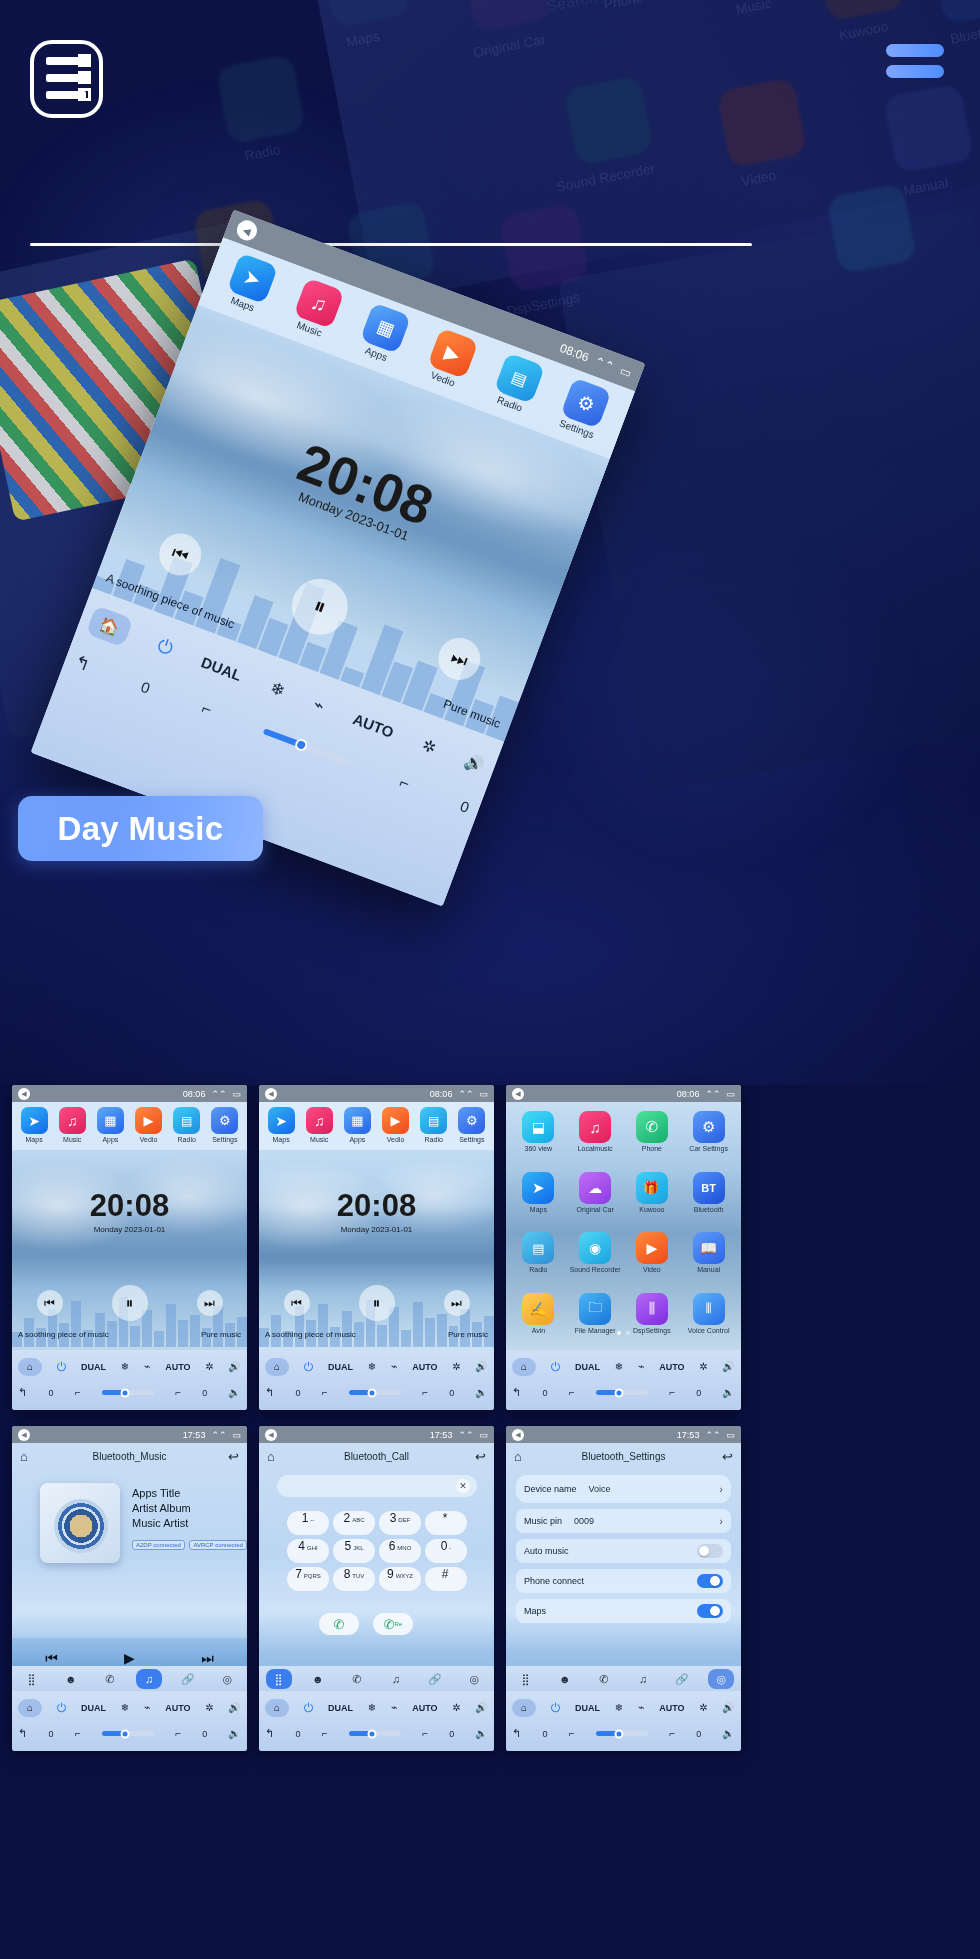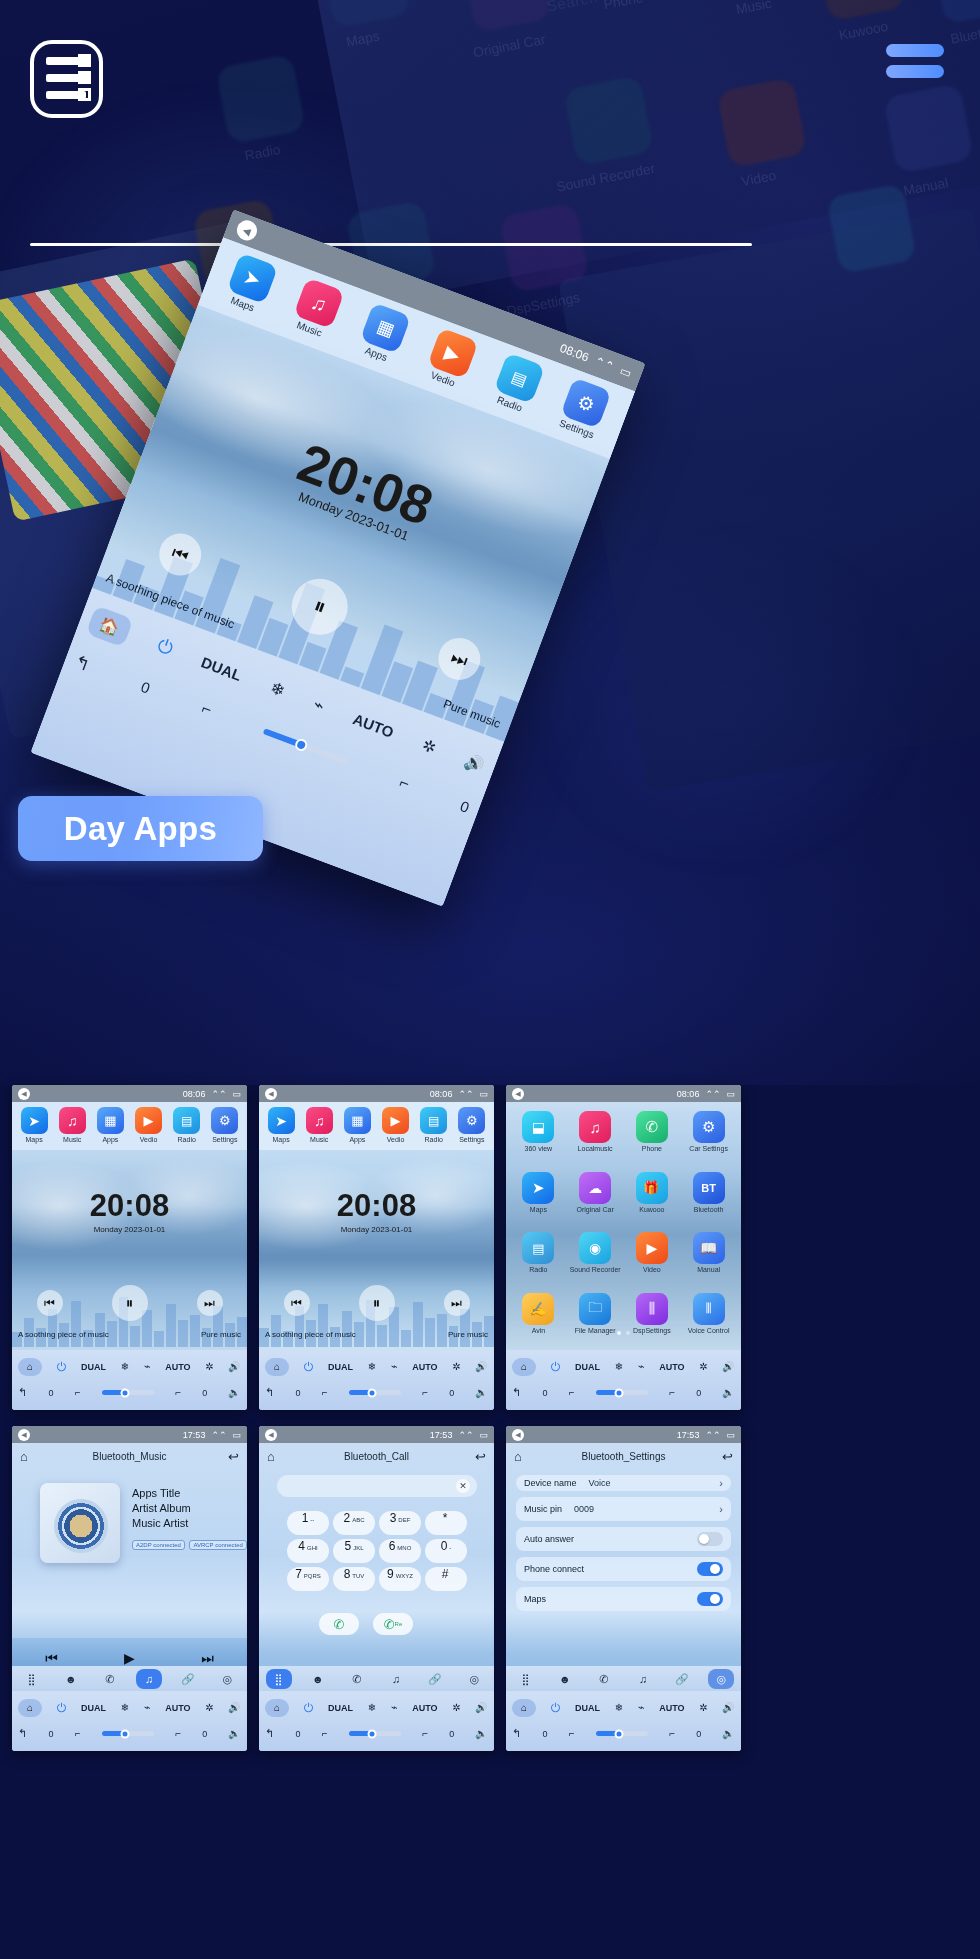--- a/index.html
+++ b/index.html
@@ -325,21 +325,21 @@
             <div class="fill" style="width:45%"></div>
               <div class="knob" style="left:45%;width:12px;height:12px;"></div>
           </div>
           <div class="clim-cell" style="font-size:16px;">⌐</div>
           <div class="clim-cell" style="font-size:15px;">0</div>
         </div>
       </div>
     </div>
   </div>
 
-  <div class="daymode">Day Apps</div>
+  <div class="daymode">Day Music</div>
 </div>
 
 <div class="thumbs">
 
   <div class="trow">
 
     <div class="thumb" style="height:325px;">
       <div class="scr" style="width:235px;height:325px;">
         <div class="statusbar" style="height:17px;padding:0 6px;">
           <div class="sb-back" style="width:12px;height:12px;font-size:7px;">◀</div>
@@ -840,32 +840,32 @@
             <span>▭</span>
           </div>
         </div>
         <div class="btbody" style="top:17px;height:248px;">
           <div class="bthdr" style="height:26px;font-size:10px;">
             <span class="bthome" style="font-size:13px;">⌂</span>
             <span>Bluetooth_Settings</span>
             <span class="btback" style="font-size:13px;">↩</span>
           </div>
           <div style="position:absolute;left:10px;top:32px;width:215px;">
-            <div class="setrow" style="height:16px;padding:0 8px;border-radius:11px;">
+            <div class="setrow" style="height:28px;padding:0 8px;border-radius:11px;">
               <span class="setlbl" style="font-size:9px;">Device name</span>
               <span class="setval" style="font-size:9px;margin-left:12px;">Voice</span>
               <span class="chev" style="font-size:11px;">›</span>
             </div>
             <div class="setrow" style="height:24px;padding:0 8px;">
               <span class="setlbl" style="font-size:9px;">Music pin</span>
               <span class="setval" style="font-size:9px;margin-left:12px;">0009</span>
               <span class="chev" style="font-size:11px;">›</span>
             </div>
             <div class="setrow" style="height:24px;padding:0 8px;">
-              <span class="setlbl" style="font-size:9px;">Auto answer</span>
+              <span class="setlbl" style="font-size:9px;">Auto music</span>
               <span class="tog off" style="width:26px;height:14px;">
                   <span class="dot" style="left:2px;width:10px;height:10px;"></span>
                 </span>
             </div>
             <div class="setrow" style="height:24px;padding:0 8px;">
               <span class="setlbl" style="font-size:9px;">Phone connect</span>
               <span class="tog on" style="width:26px;height:14px;">
                   <span class="dot" style="left:13px;width:10px;height:10px;"></span>
                 </span>
             </div>

